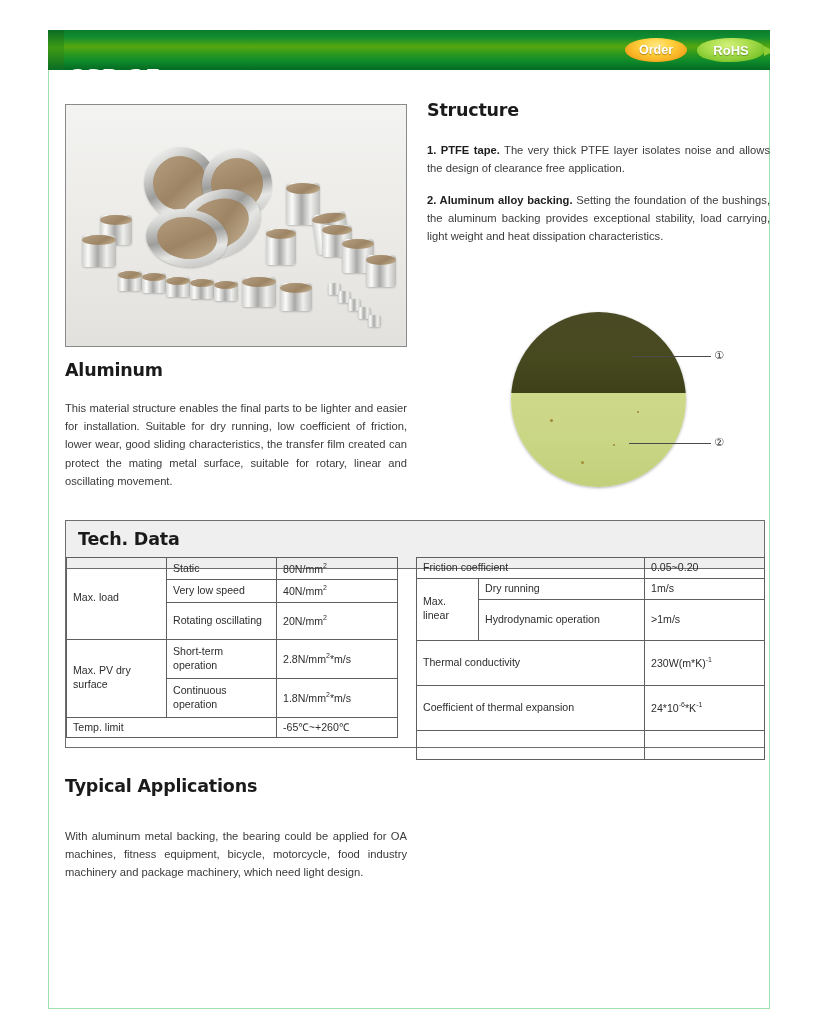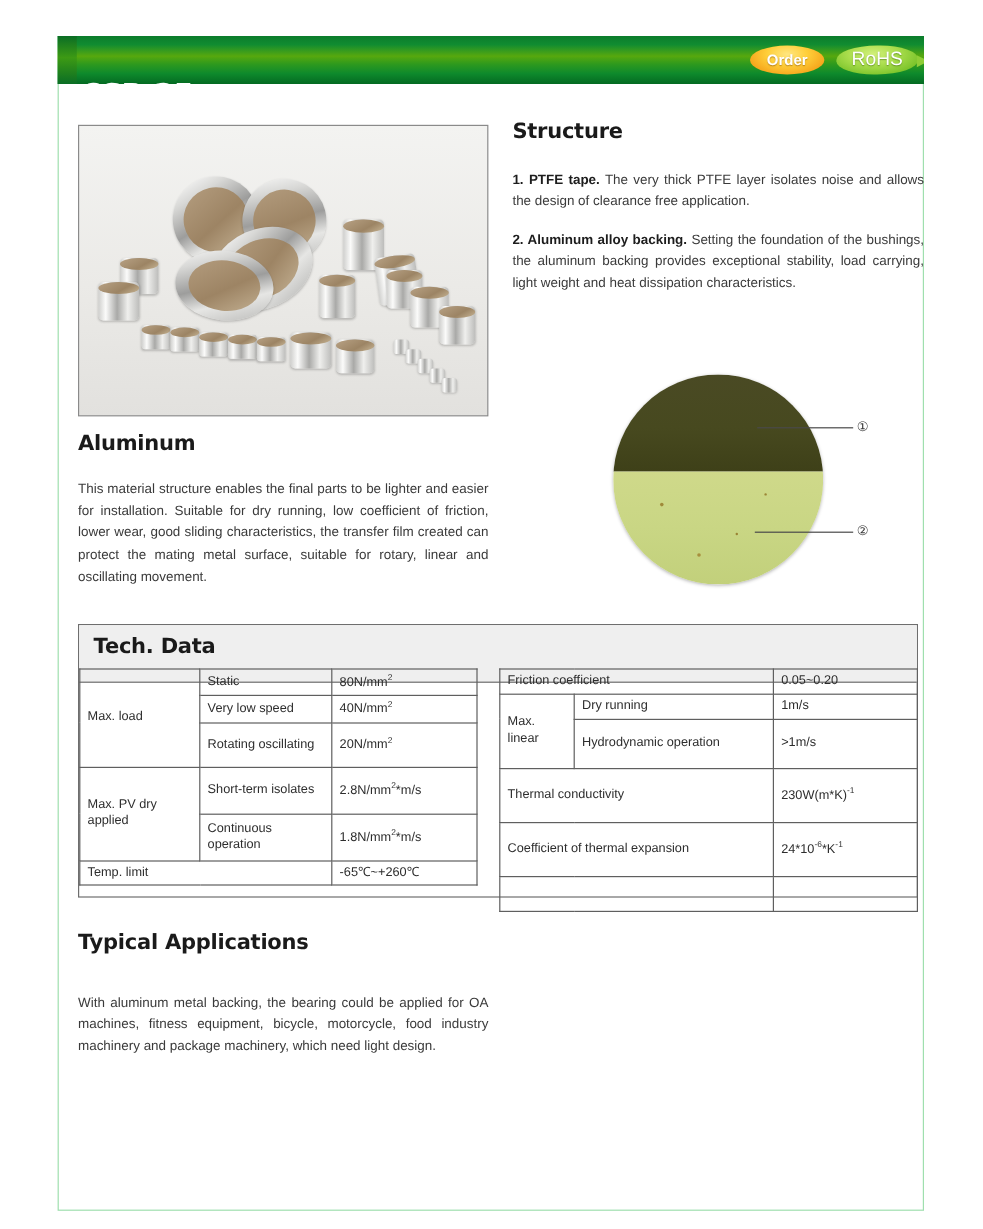--- a/index.html
+++ b/index.html
@@ -94,22 +94,22 @@
   }
   .badge-rohs {
     position: absolute;
     left: 649px;
     top: 8px;
     width: 68px;
     height: 24px;
     border-radius: 50% 46% 50% 46%;
     background: radial-gradient(ellipse at 45% 30%, #d2f07a 0%, #a9dd4c 40%, #6fbd22 85%, #4e9c12 100%);
     color: #ffffff;
-    font-size: 16px;
-    font-weight: normal;
+    font-size: 13px;
+    font-weight: bold;
     display: flex;
     align-items: center;
     justify-content: center;
     text-shadow: 0 1px 1px rgba(40,80,0,0.5);
   }
   .badge-rohs::after {
     content: "";
     position: absolute;
     right: -9px;
     top: 8px;
@@ -397,22 +397,22 @@
       </tr>
       <tr>
         <td>Very low speed</td>
         <td><span>40N/mm</span><sup>2</sup></td>
       </tr>
       <tr>
         <td style="height:30px">Rotating oscillating</td>
         <td><span>20N/mm</span><sup>2</sup></td>
       </tr>
       <tr>
-        <td rowspan="2">Max. PV dry applied</td>
-        <td style="height:32px">Short-term isolates</td>
+        <td rowspan="2">Max. PV dry surface</td>
+        <td style="height:32px">Short-term operation</td>
         <td><span>2.8N/mm</span><sup>2</sup><span>*m/s</span></td>
       </tr>
       <tr>
         <td style="height:32px">Continuous operation</td>
         <td><span>1.8N/mm</span><sup>2</sup><span>*m/s</span></td>
       </tr>
       <tr>
         <td colspan="2">Temp. limit</td>
         <td>-65℃~+260℃</td>
       </tr>

